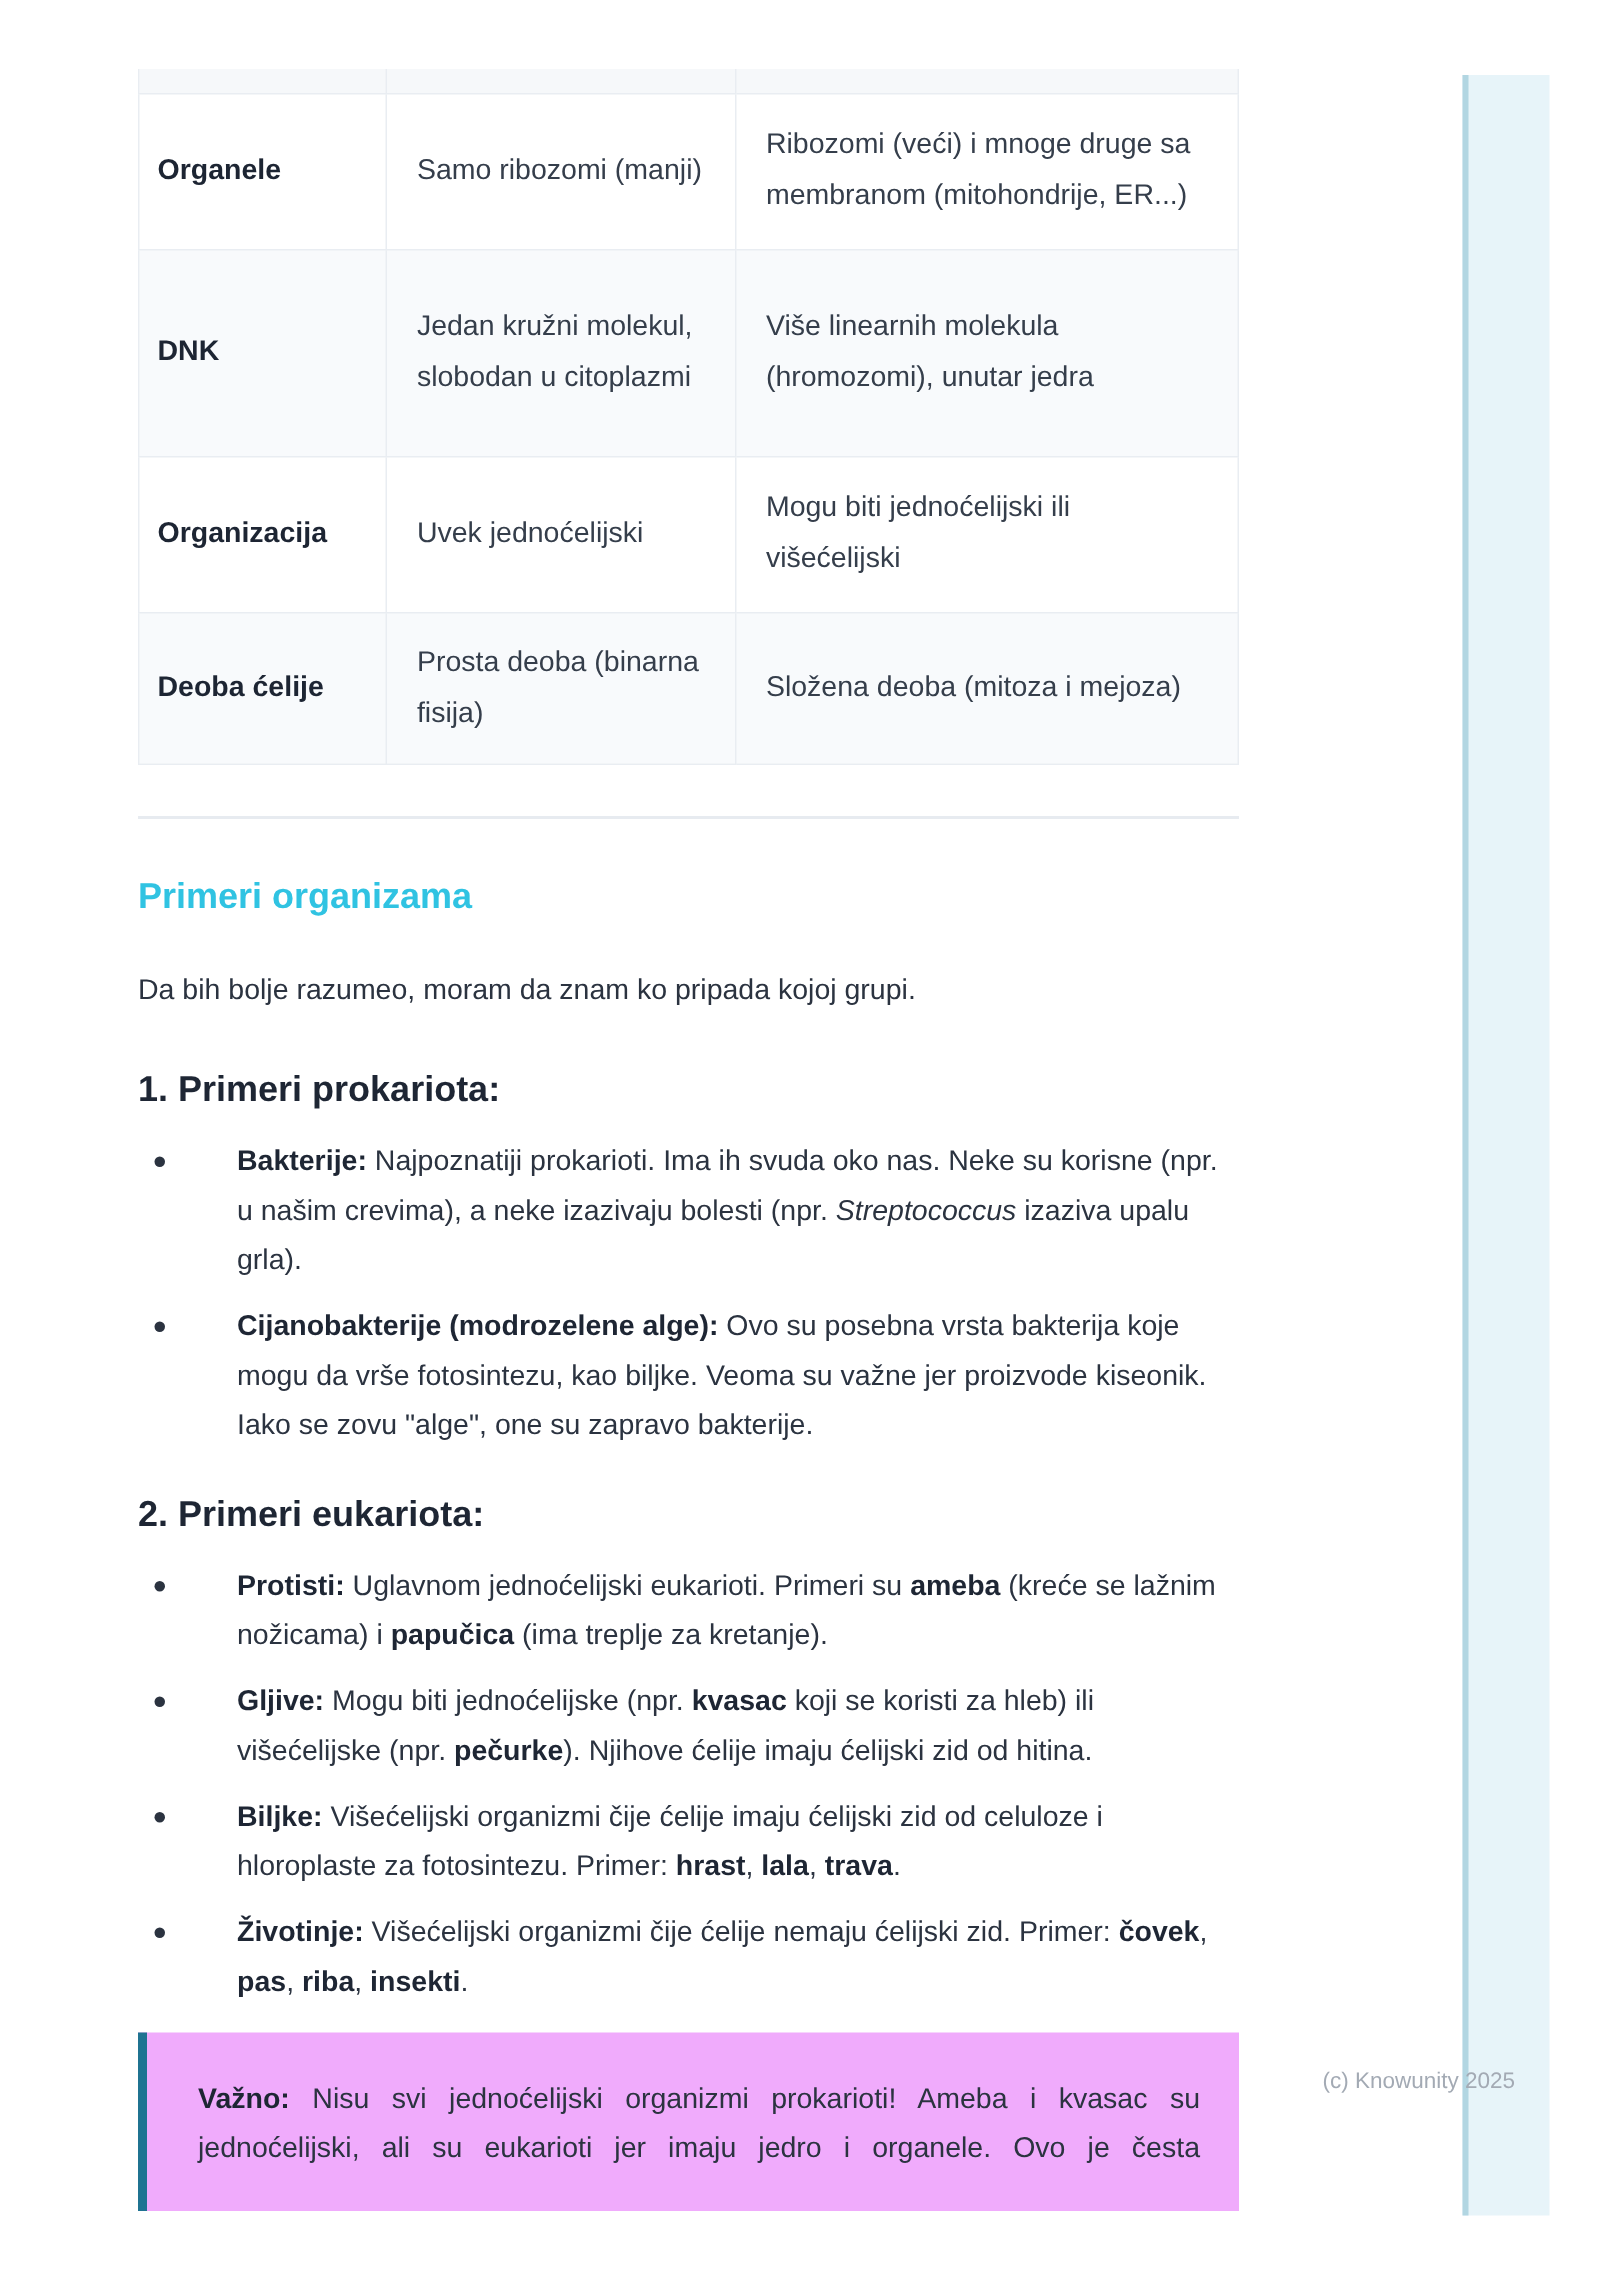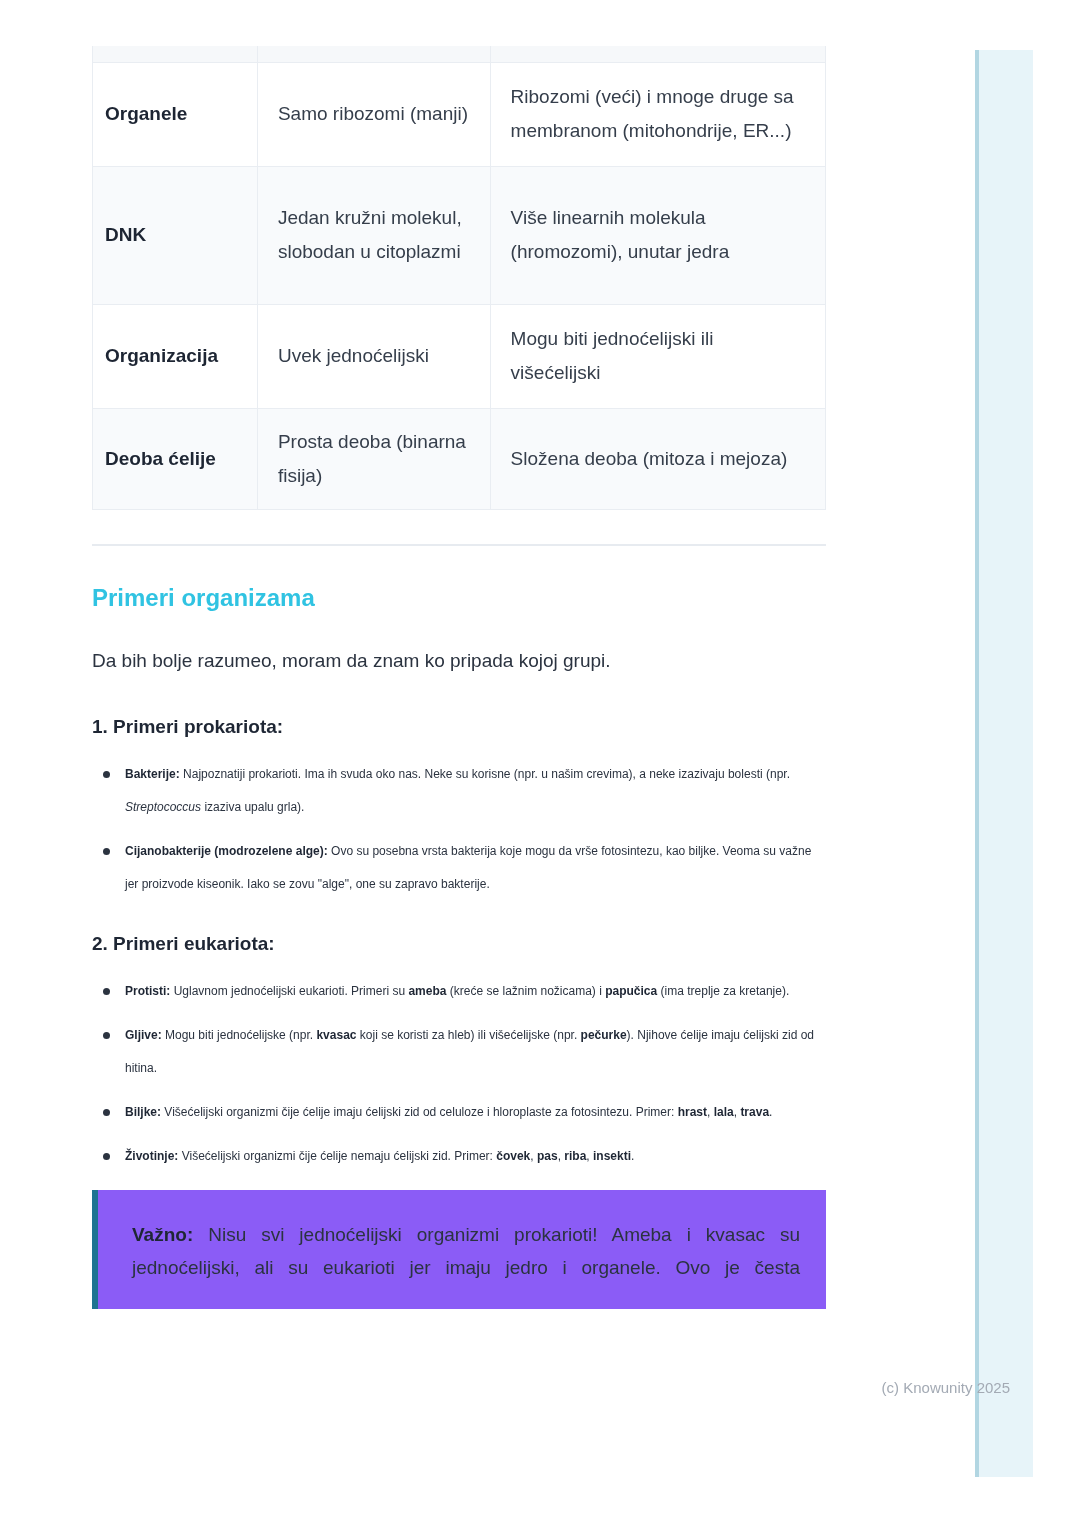--- a/index.html
+++ b/index.html
@@ -59,21 +59,21 @@
     line-height: 36px;
     font-weight: 700;
     color: #30c3e2;
   }
   p.intro {
     margin-top: 28px;
     font-size: 19px;
     line-height: 33px;
   }
   p.group-heading {
-    font-size: 19px;
+    font-size: 24px;
     line-height: 33px;
     font-weight: 700;
     color: #1e2634;
   }
   .gh-1 { margin-top: 33px; }
   .gh-2 { margin-top: 26px; }
 
   
   .blist { margin-top: 15px; }
   .bullet-item {
@@ -83,30 +83,31 @@
   }
   .bullet-item:last-child { margin-bottom: 0; }
   .bullet-dot {
     position: absolute;
     left: 11px; top: 13px;
     width: 7px; height: 7px;
     border-radius: 50%;
     background: #2b3340;
   }
   .bullet-text {
-    font-size: 12px;
+    font-size: 19px;
     line-height: 33px;
     color: #2b3340;
+    margin-left: 33px;
   }
   .bullet-text b, p b, .callout-text b { font-weight: 700; color: #1e2634; }
 
   
   .callout {
     margin-top: 17px;
-    background: #8b5cf6;
+    background: #f0abfc;
     border-left: 6px solid #1f7391;
     padding: 28px 26px 25px 34px;
     width: 734px;
   }
   .callout-text {
     font-size: 19px;
     line-height: 33px;
     text-align: justify;
     text-align-last: justify;
     color: #2b3340;

